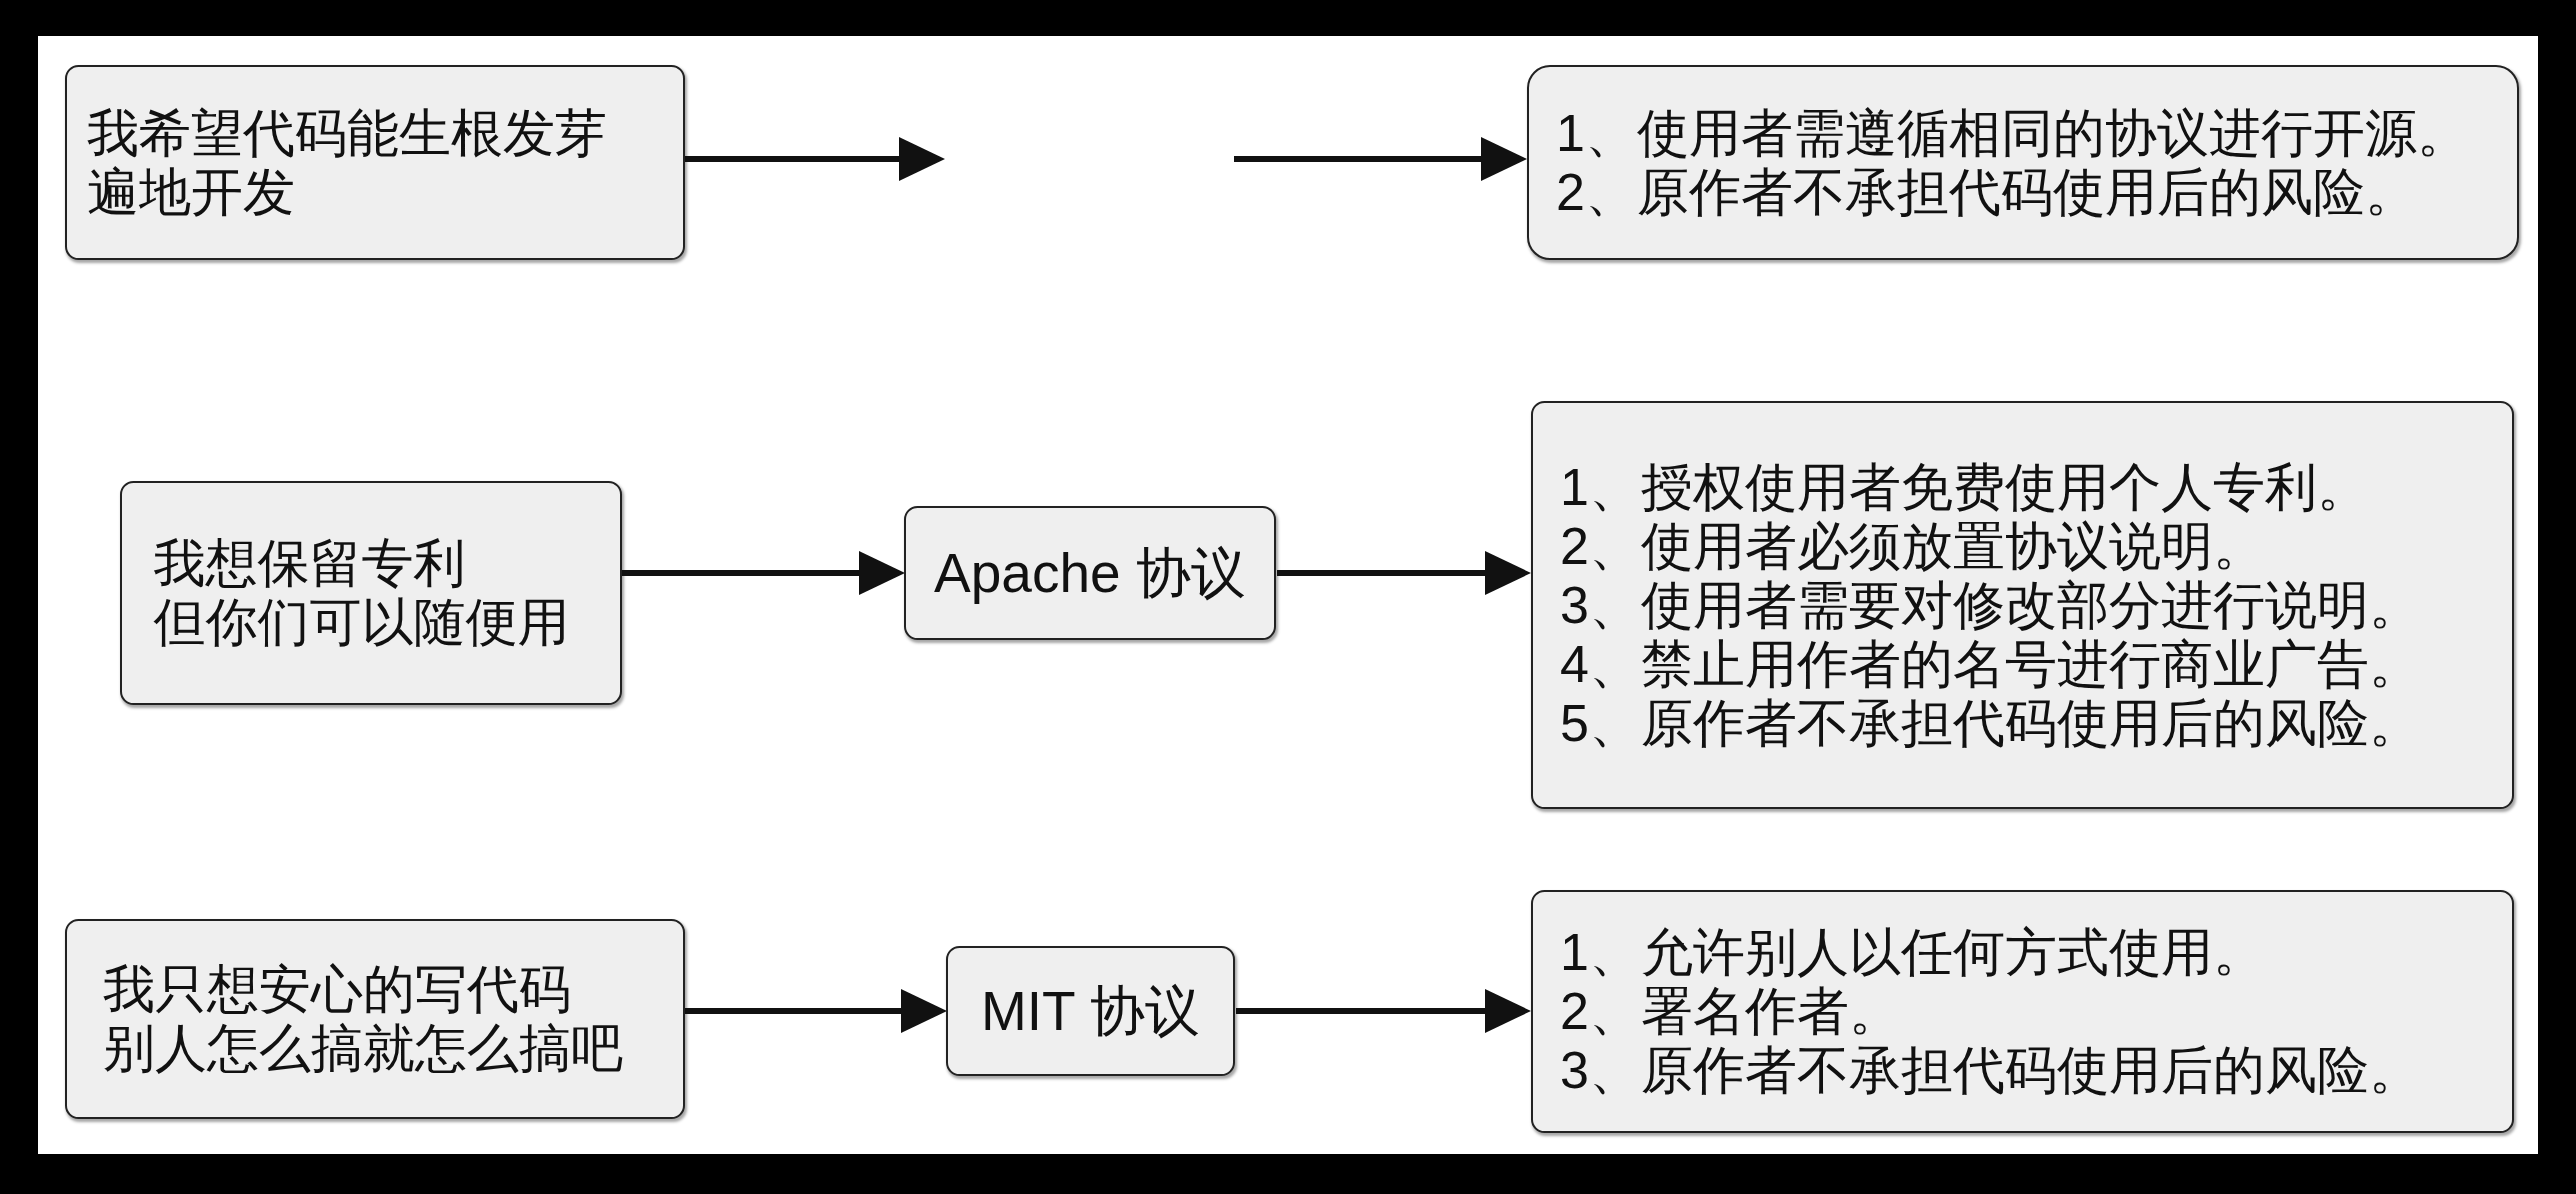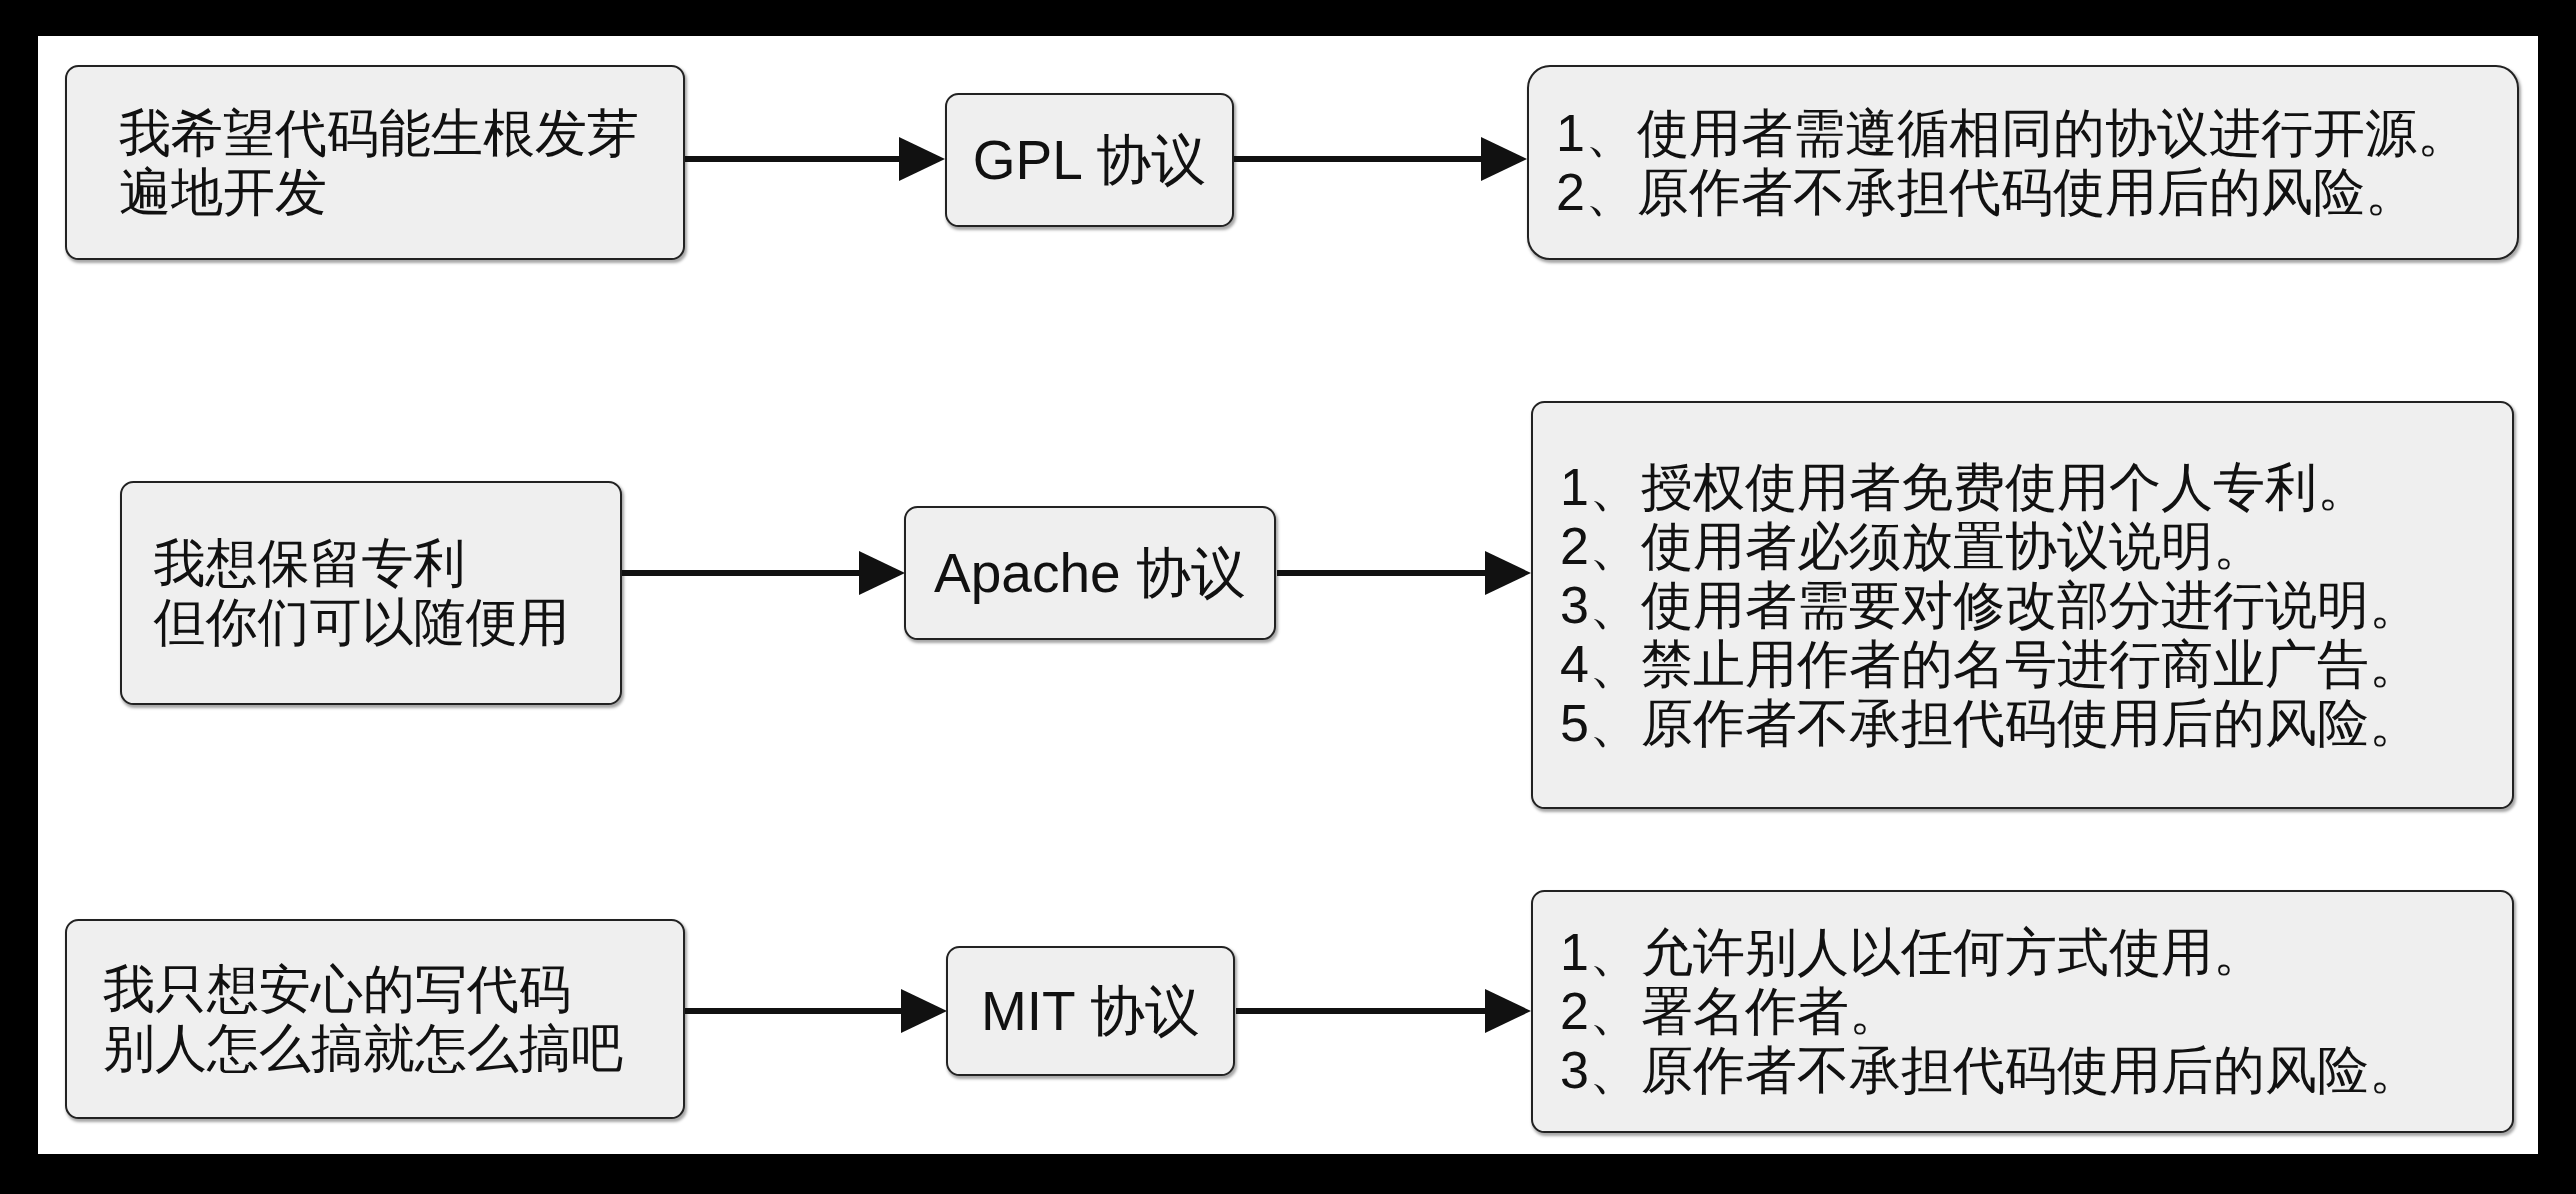--- a/index.html
+++ b/index.html
@@ -50,31 +50,28 @@
     border-bottom:22px solid transparent;
     border-left:46px solid #111;
   }
 </style>
 </head>
 <body>
 
 <div id="stage">
   <div class="canvas"></div>
 
-  <div class="node" style="left:65px;top:65px;width:620px;height:195px;padding-left:52px;">
+  <div class="node" style="left:65px;top:65px;width:620px;height:195px;padding-left:20px;">
     <div class="line">我希望代码能生根发芽</div>
     <div class="line">遍地开发</div>
   </div>
 
   <div class="alink" style="left:685px;top:156px;width:216px;"></div>
   <div class="ahead" style="left:899px;top:137px;"></div>
 
-  <div class="node license" style="left:945px;top:93px;width:289px;height:134px;">
-    <div class="label">GPL 协议</div>
-  </div>
 
   <div class="alink" style="left:1234px;top:156px;width:249px;"></div>
   <div class="ahead" style="left:1481px;top:137px;"></div>
 
   <div class="node" style="left:1527px;top:65px;width:992px;height:195px;padding-left:27px;border-radius:23px;">
     <div class="line">1、使用者需遵循相同的协议进行开源。</div>
     <div class="line">2、原作者不承担代码使用后的风险。</div>
   </div>
 
   <div class="node" style="left:120px;top:481px;width:502px;height:224px;padding-left:31.5px;">

